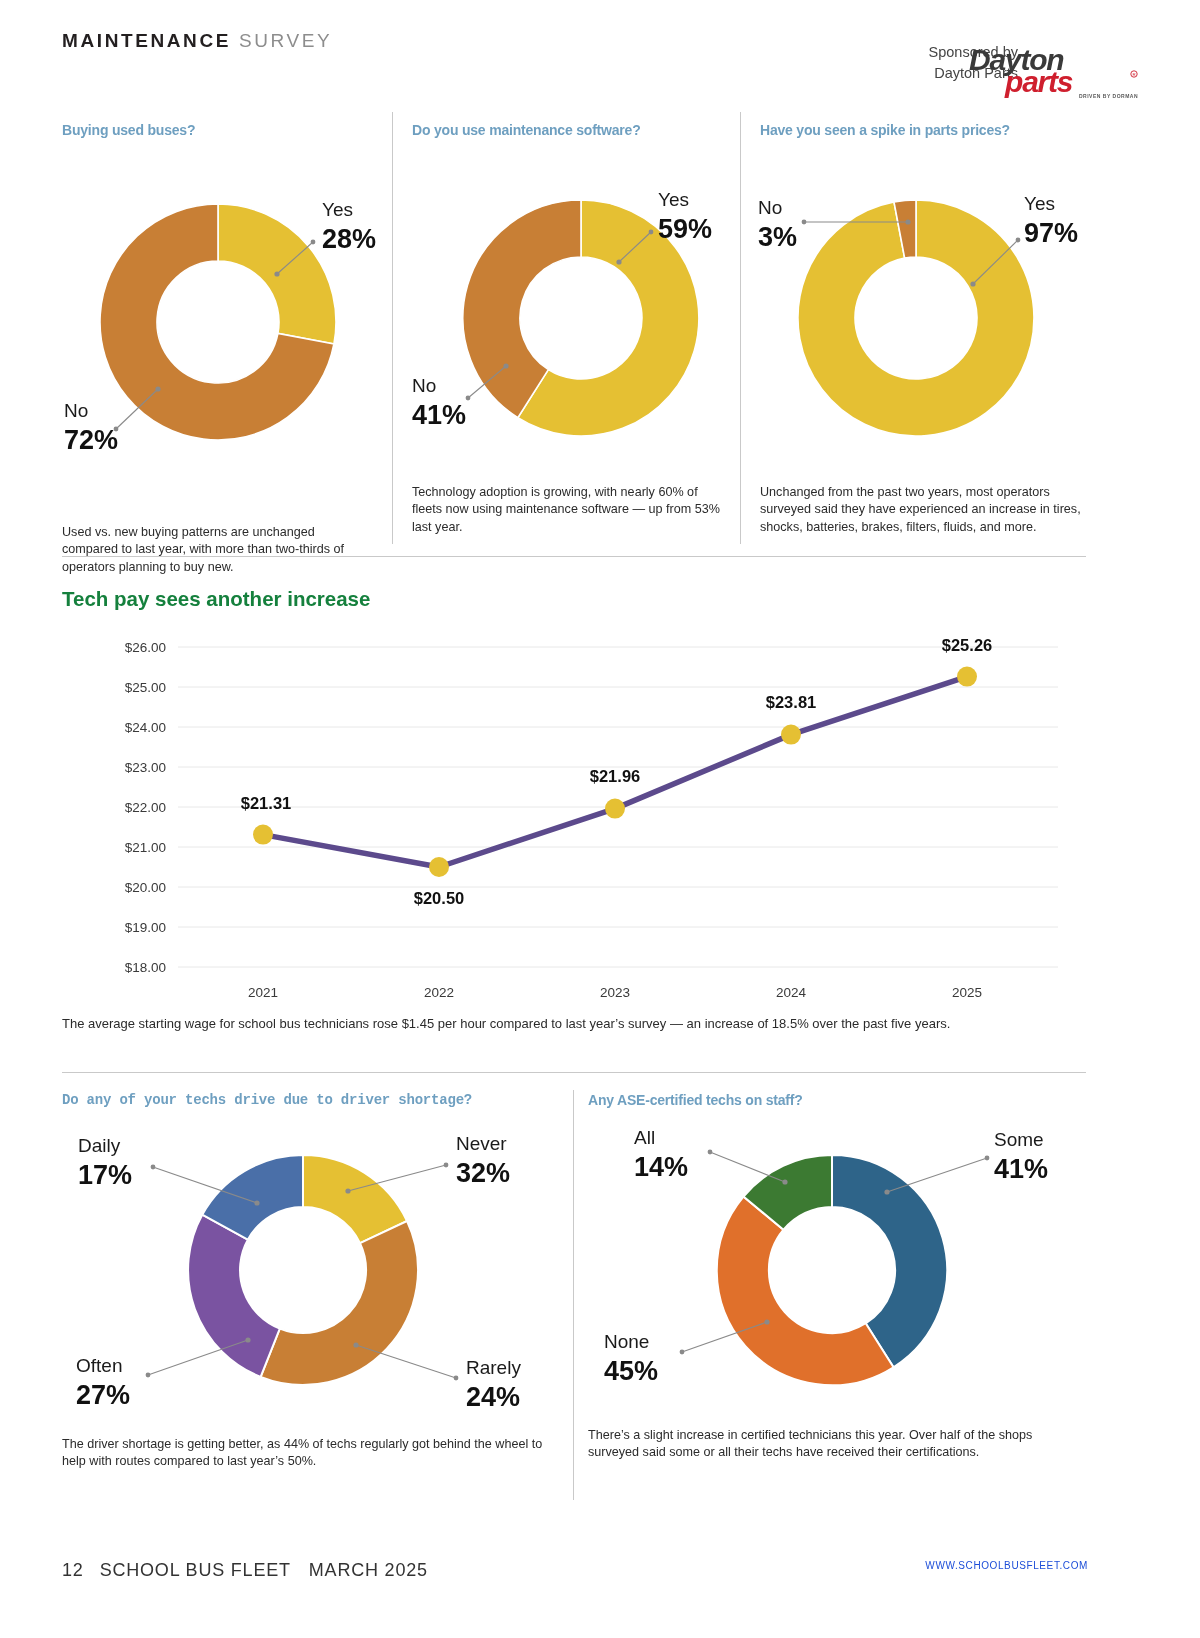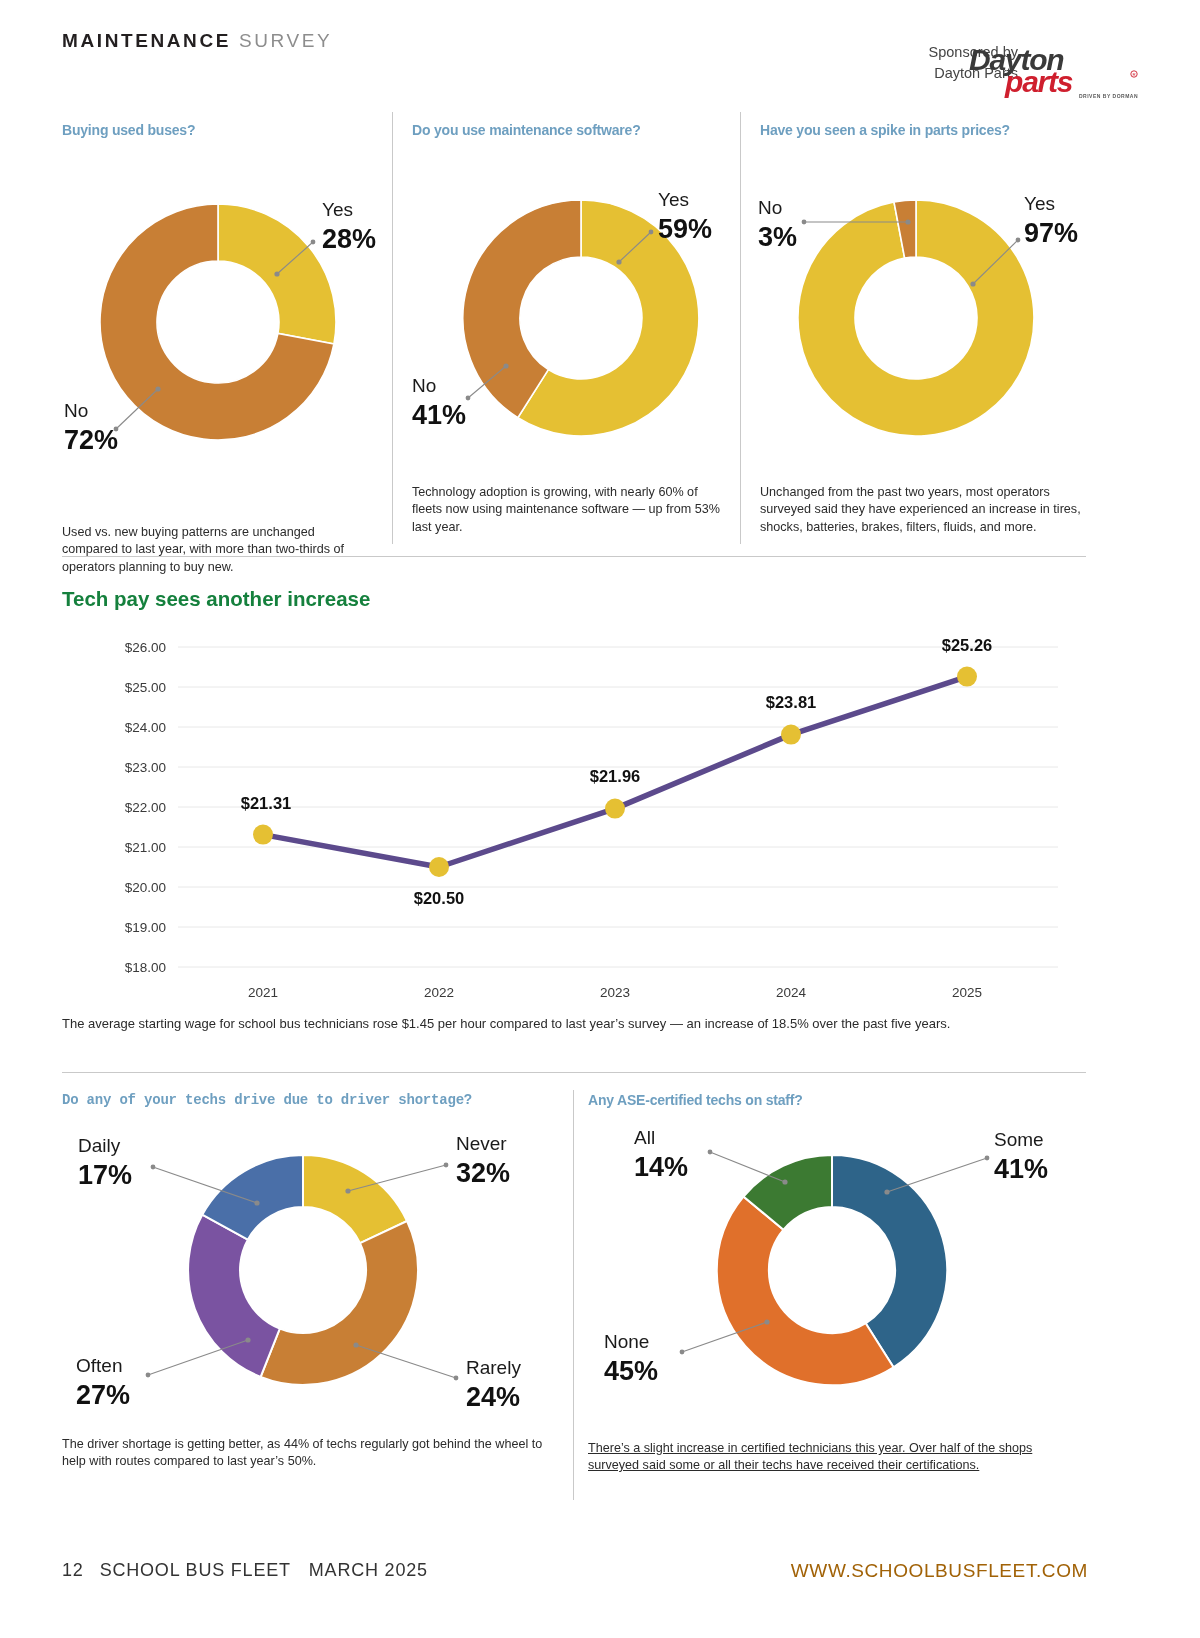--- a/index.html
+++ b/index.html
@@ -71,21 +71,21 @@
   
   .footer { position: absolute; left: 0; top: 1560px; width: 1200px; height: 40px; }
   .foot-left {
     position: absolute; left: 62px; top: 0;
     font-size: 18px; letter-spacing: 0.8px; color: #333;
   }
   .foot-left .pg { margin-right: 16px; }
   .foot-left .pub { margin-right: 18px; }
   .foot-right {
     position: absolute; right: 112px; top: 0;
-    font-size: 19px; letter-spacing: 0.6px; color: #a16207;
+    font-size: 10px; letter-spacing: 0.6px; color: #1d4ed8;
   }
 
   svg text { font-family: "Liberation Sans", sans-serif; }
   .lbl-word { font-size: 19px; fill: #1a1a1a; }
   .lbl-pct  { font-size: 27px; font-weight: 700; fill: #111; }
   .leader   { stroke: #8a8a8a; stroke-width: 1.1; fill: none; }
   .leaderdot{ fill: #8a8a8a; }
 </style>
 </head>
 <body>
@@ -334,21 +334,21 @@
         <text class="lbl-word" x="52" y="14">All</text>
         <text class="lbl-pct" x="52" y="46">14%</text>
 
         <path class="leader" d="M 185 192 L 100 222"></path>
         <circle class="leaderdot" cx="185" cy="192" r="2.6"></circle>
         <circle class="leaderdot" cx="100" cy="222" r="2.4"></circle>
         <text class="lbl-word" x="22" y="218">None</text>
         <text class="lbl-pct" x="22" y="250">45%</text>
       </svg>
 
-      <div class="note" style="position:absolute;left:0;top:360px;width:490px;text-decoration:underline;">There’s a slight increase in certified technicians this year. Over half of the shops surveyed said some or all their techs have received their certifications.</div>
+      <div class="note" style="position:absolute;left:0;top:347px;width:490px;">There’s a slight increase in certified technicians this year. Over half of the shops surveyed said some or all their techs have received their certifications.</div>
     </div>
   </div>
 
   <div class="footer">
     <div class="foot-left">
       <span class="pg">12</span><span class="pub">SCHOOL BUS FLEET</span><span>MARCH 2025</span>
     </div>
     <div class="foot-right">WWW.SCHOOLBUSFLEET.COM</div>
   </div>
 

